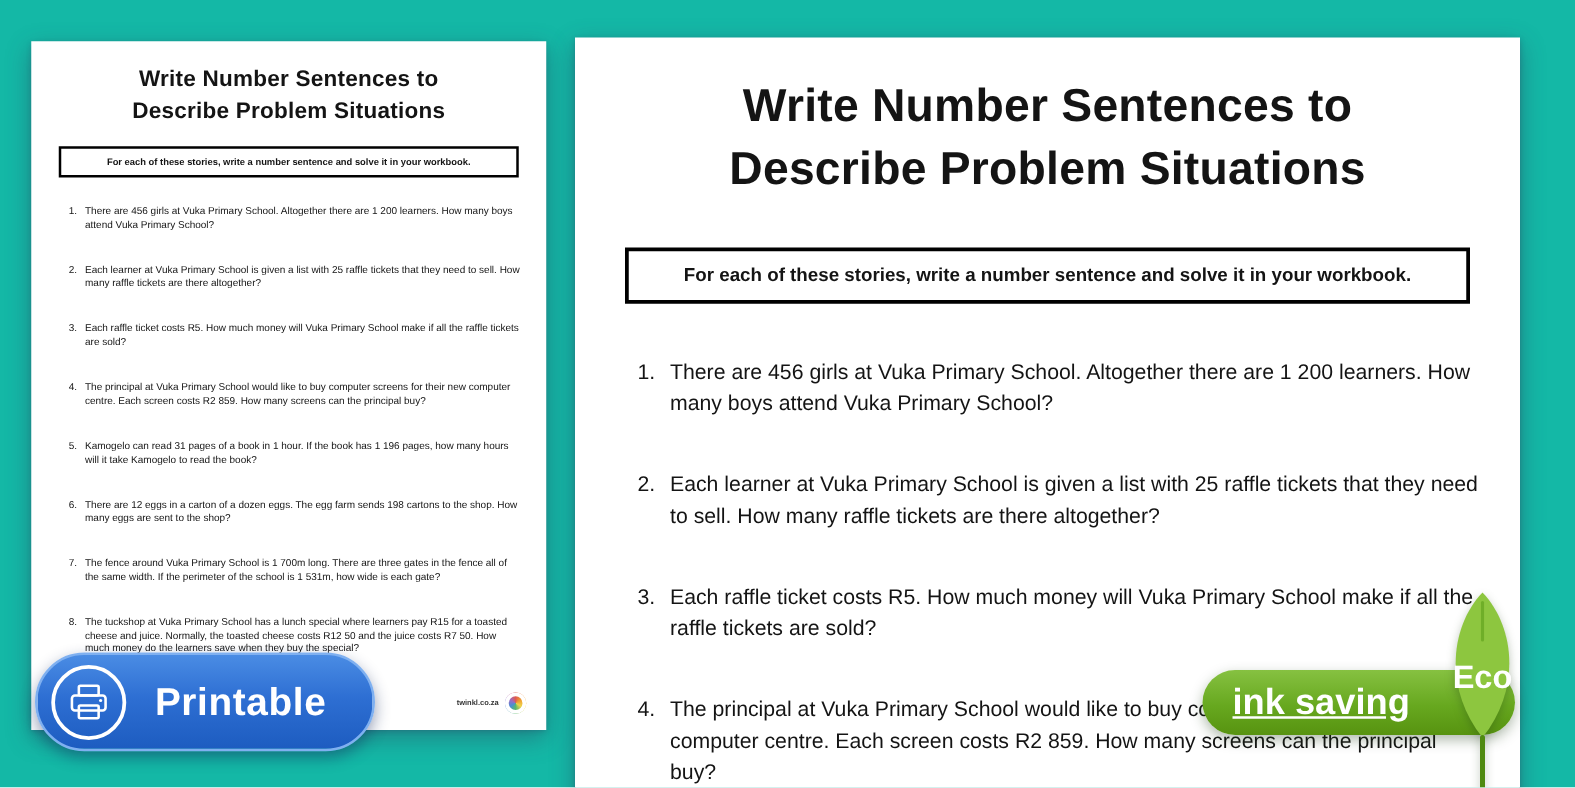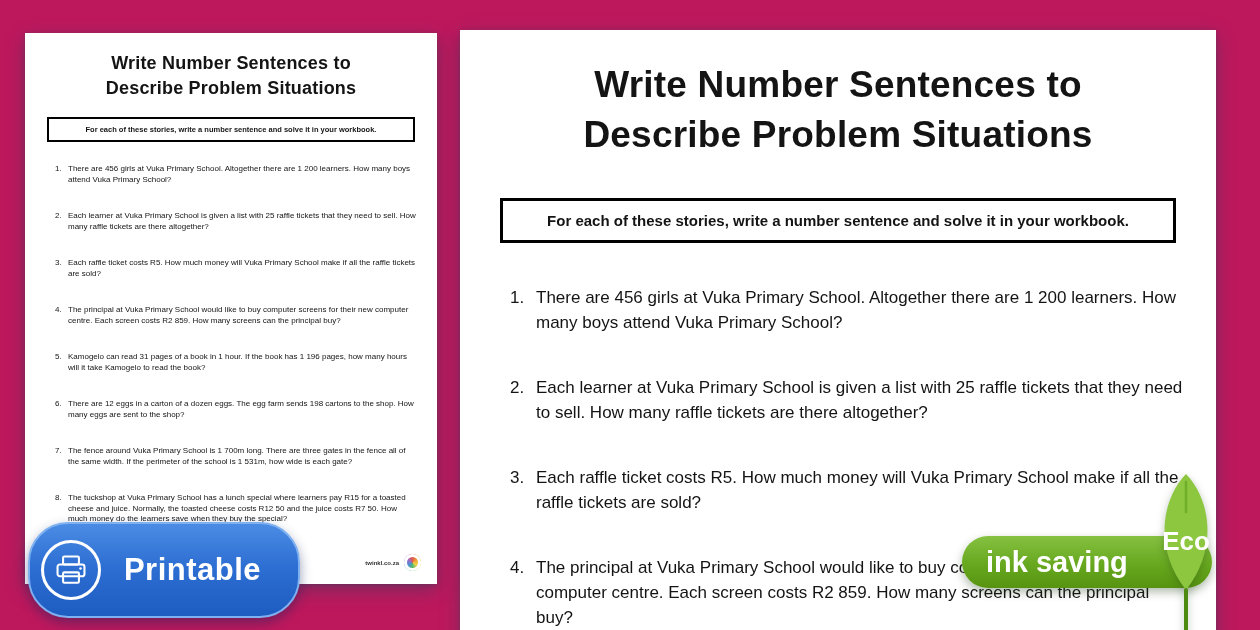--- a/index.html
+++ b/index.html
@@ -1,21 +1,21 @@
 <!DOCTYPE html>
 <html><head>
 <meta charset="utf-8">
 <style>
   * { margin:0; padding:0; box-sizing:border-box; }
   html,body { width:1260px; height:630px; }
   body { font-family:"Liberation Sans", sans-serif; }
 
   .stage {
     position:relative; width:1260px; height:630px;
-    background:#be185d; overflow:hidden;
+    background:#14b8a6; overflow:hidden;
   }
 
   .sheet {
     position:absolute; background:#ffffff; color:#141414;
     box-shadow:0 6px 18px rgba(45,65,95,.45), 0 1px 4px rgba(45,65,95,.35);
   }
   .sheet-left  { left:25px;  top:33px; width:412px; height:551px; z-index:1; padding-top:18px; }
   .sheet-right { left:460px; top:30px; width:756px; height:640px; z-index:1; padding-top:30px; }
 
   
@@ -44,21 +44,21 @@
     margin:38px 40px 0; border:3px solid #000;
     padding:11px 4px; font-size:15px; font-weight:bold;
     text-align:center; white-space:nowrap; overflow:hidden;
   }
   .plist-lg { margin-top:42px; list-style:none; }
   .plist-lg li { display:flex; margin:0 28px 40px 50px; font-size:17px; line-height:25px; }
   .plist-lg .num { width:26px; flex:none; }
 
   
   .badge-printable {
-    position:absolute; left:28px; top:522px; width:272px; height:96px; z-index:3;
+    position:absolute; left:28px; top:522px; width:272px; height:79px; z-index:3;
     border-radius:40px;
     background:linear-gradient(180deg,#4a8ce4 0%,#2e6fd3 45%,#1d5cc0 100%);
     border:2px solid #7fb0f0;
     box-shadow:0 5px 12px rgba(20,40,90,.45);
     display:flex; align-items:center;
   }
   .printer-circle {
     width:60px; height:60px; border:3px solid #fff; border-radius:50%;
     margin-left:11px; flex:none;
     display:flex; align-items:center; justify-content:center;
@@ -69,21 +69,21 @@
     font-size:31px; font-weight:bold; letter-spacing:.5px; padding-right:14px;
   }
 
   
   .ink-bar {
     position:absolute; left:962px; top:536px; width:250px; height:52px; z-index:2;
     border-radius:26px;
     background:linear-gradient(180deg,#86c141 0%,#67a81f 55%,#579310 100%);
     box-shadow:0 4px 10px rgba(30,60,20,.35);
     color:#fff; font-size:29px; font-weight:bold;
-    display:flex; align-items:center; padding-left:24px;
+    display:flex; align-items:center; padding-left:24px;text-decoration:underline;
   }
   .eco-leaf {
     position:absolute; left:1147px; top:472px; width:78px; height:168px; z-index:3;
     filter:drop-shadow(0 3px 4px rgba(30,60,20,.3));
   }
 </style>
 </head>
 <body>
 
 <div class="stage">

